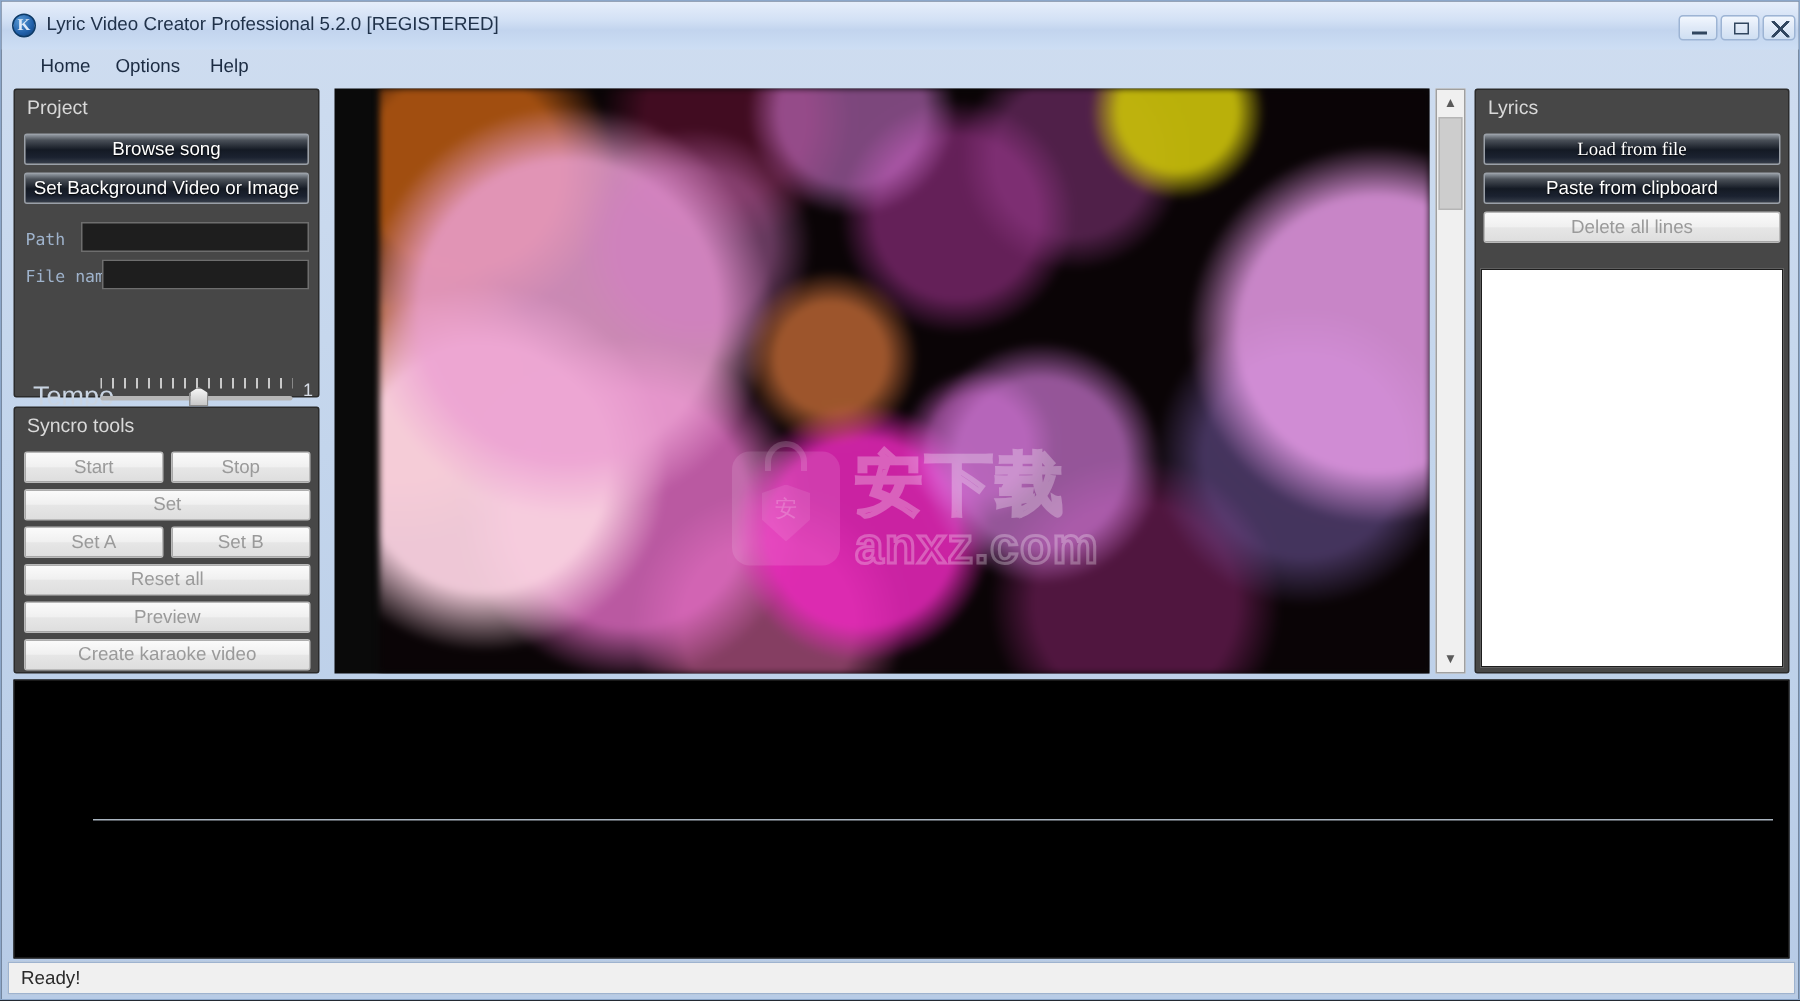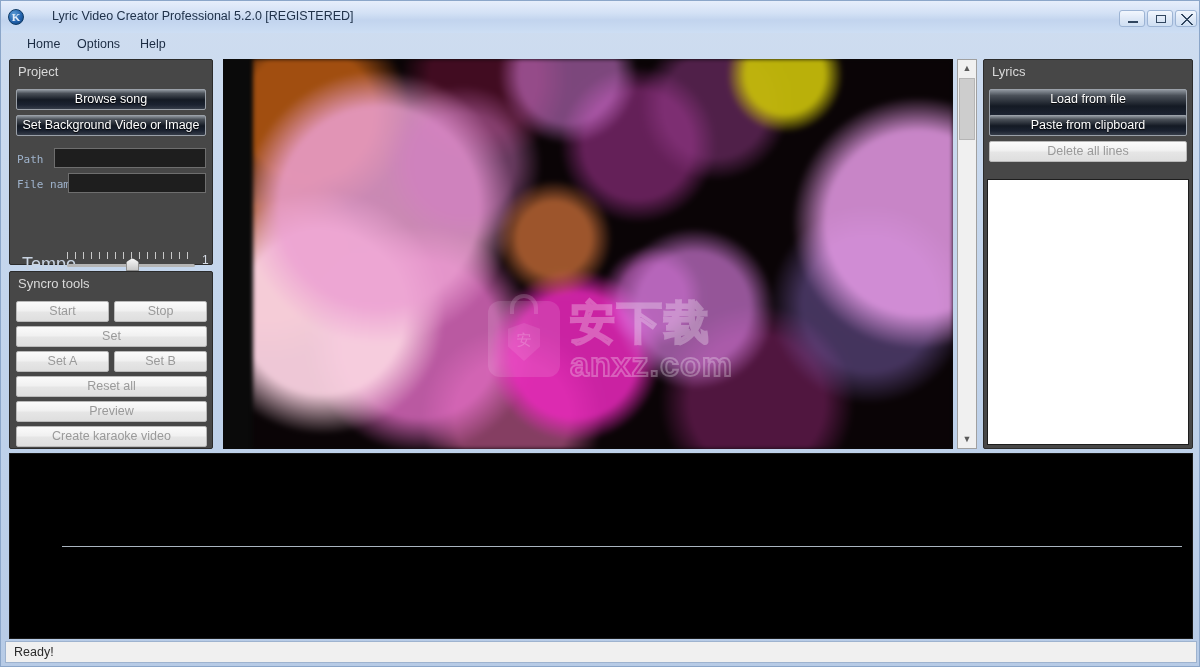--- a/index.html
+++ b/index.html
@@ -31,21 +31,21 @@
     border-radius: 50%;
     background: radial-gradient(circle at 35% 30%, #5b9bd5 0%, #1f5fa9 60%, #123c6e 100%);
     border: 1px solid #0d3a66;
   }
   #app-icon span {
     display: block; text-align: center; color: #dfeaf8;
     font: bold 11px "Liberation Serif", serif; line-height: 14px;
   }
   #title-text {
     position: absolute; left: 30px; top: 8px;
-    font-size: 12.5px; color: #20324a; white-space: nowrap; margin-left: 21px;
+    font-size: 12.5px; color: #20324a; white-space: nowrap;
   }
   .wbtn {
     position: absolute; top: 9px; width: 26px; height: 17px;
     border: 1px solid #9db4d4; border-radius: 3px;
     background: linear-gradient(180deg,#f2f7fe 0%, #dfe9f7 50%, #cfdff2 100%);
   }
   .wbtn i { position: absolute; display: block; }
   #btn-min { left: 1118px; }
   #btn-min i { left: 8px; top: 10px; width: 10px; height: 2px; background: #31465f; }
   #btn-max { left: 1146px; }
@@ -321,21 +321,21 @@
 
   <div id="vscroll">
     <div class="sb-arrow" id="sb-up">▲</div>
     <div id="sb-thumb"></div>
     <div class="sb-arrow" id="sb-down">▼</div>
   </div>
 
   <div class="dark-panel" id="lyrics-panel">
     <div class="panel-title">Lyrics</div>
 
-    <div class="dk-btn" style="left:5px; top:29px; width:198px; height:33px;">Load from file</div>
+    <div class="dk-btn" style="left:5px; top:29px; width:198px; height:21px;font-family:Liberation Serif, serif;">Load from file</div>
     <div class="dk-btn" style="left:5px; top:55px; width:198px; height:21px;">Paste from clipboard</div>
     <div class="lt-btn" style="left:5px; top:81px; width:198px; height:21px;">Delete all lines</div>
   </div>
   <div id="lyrics-list"></div>
 
   <div id="wave">
     <div id="wave-baseline"></div>
 
   </div>
 

